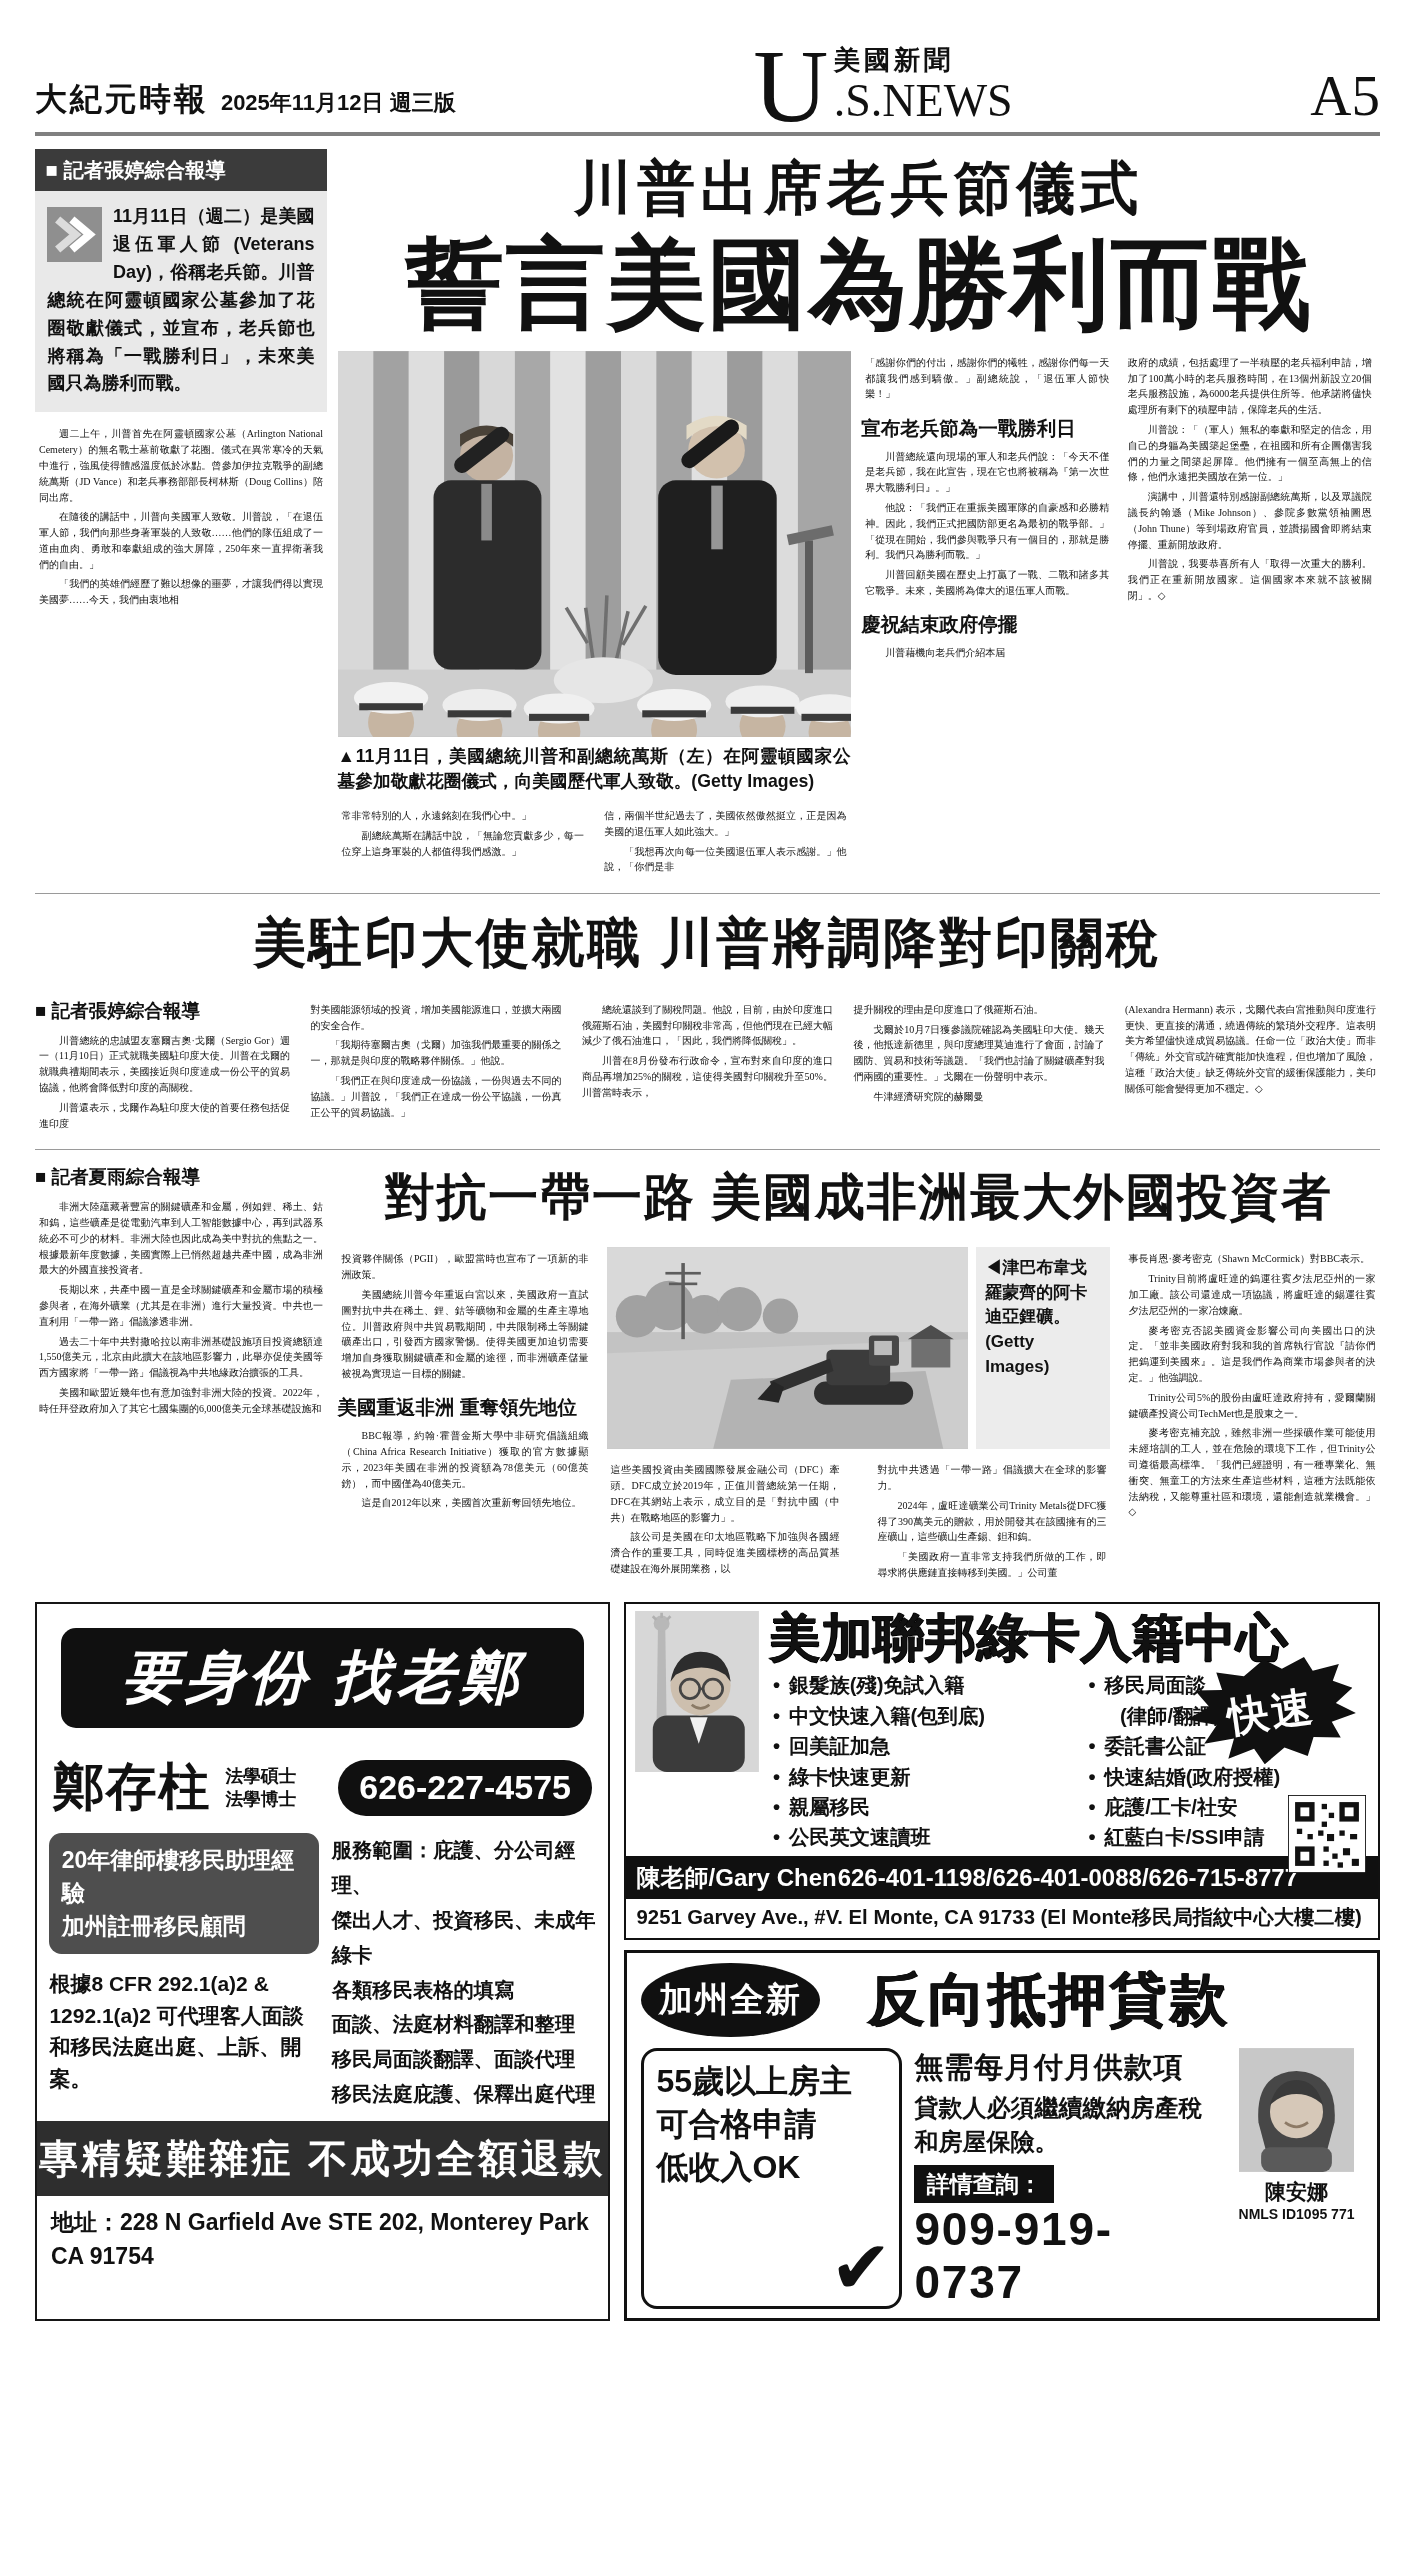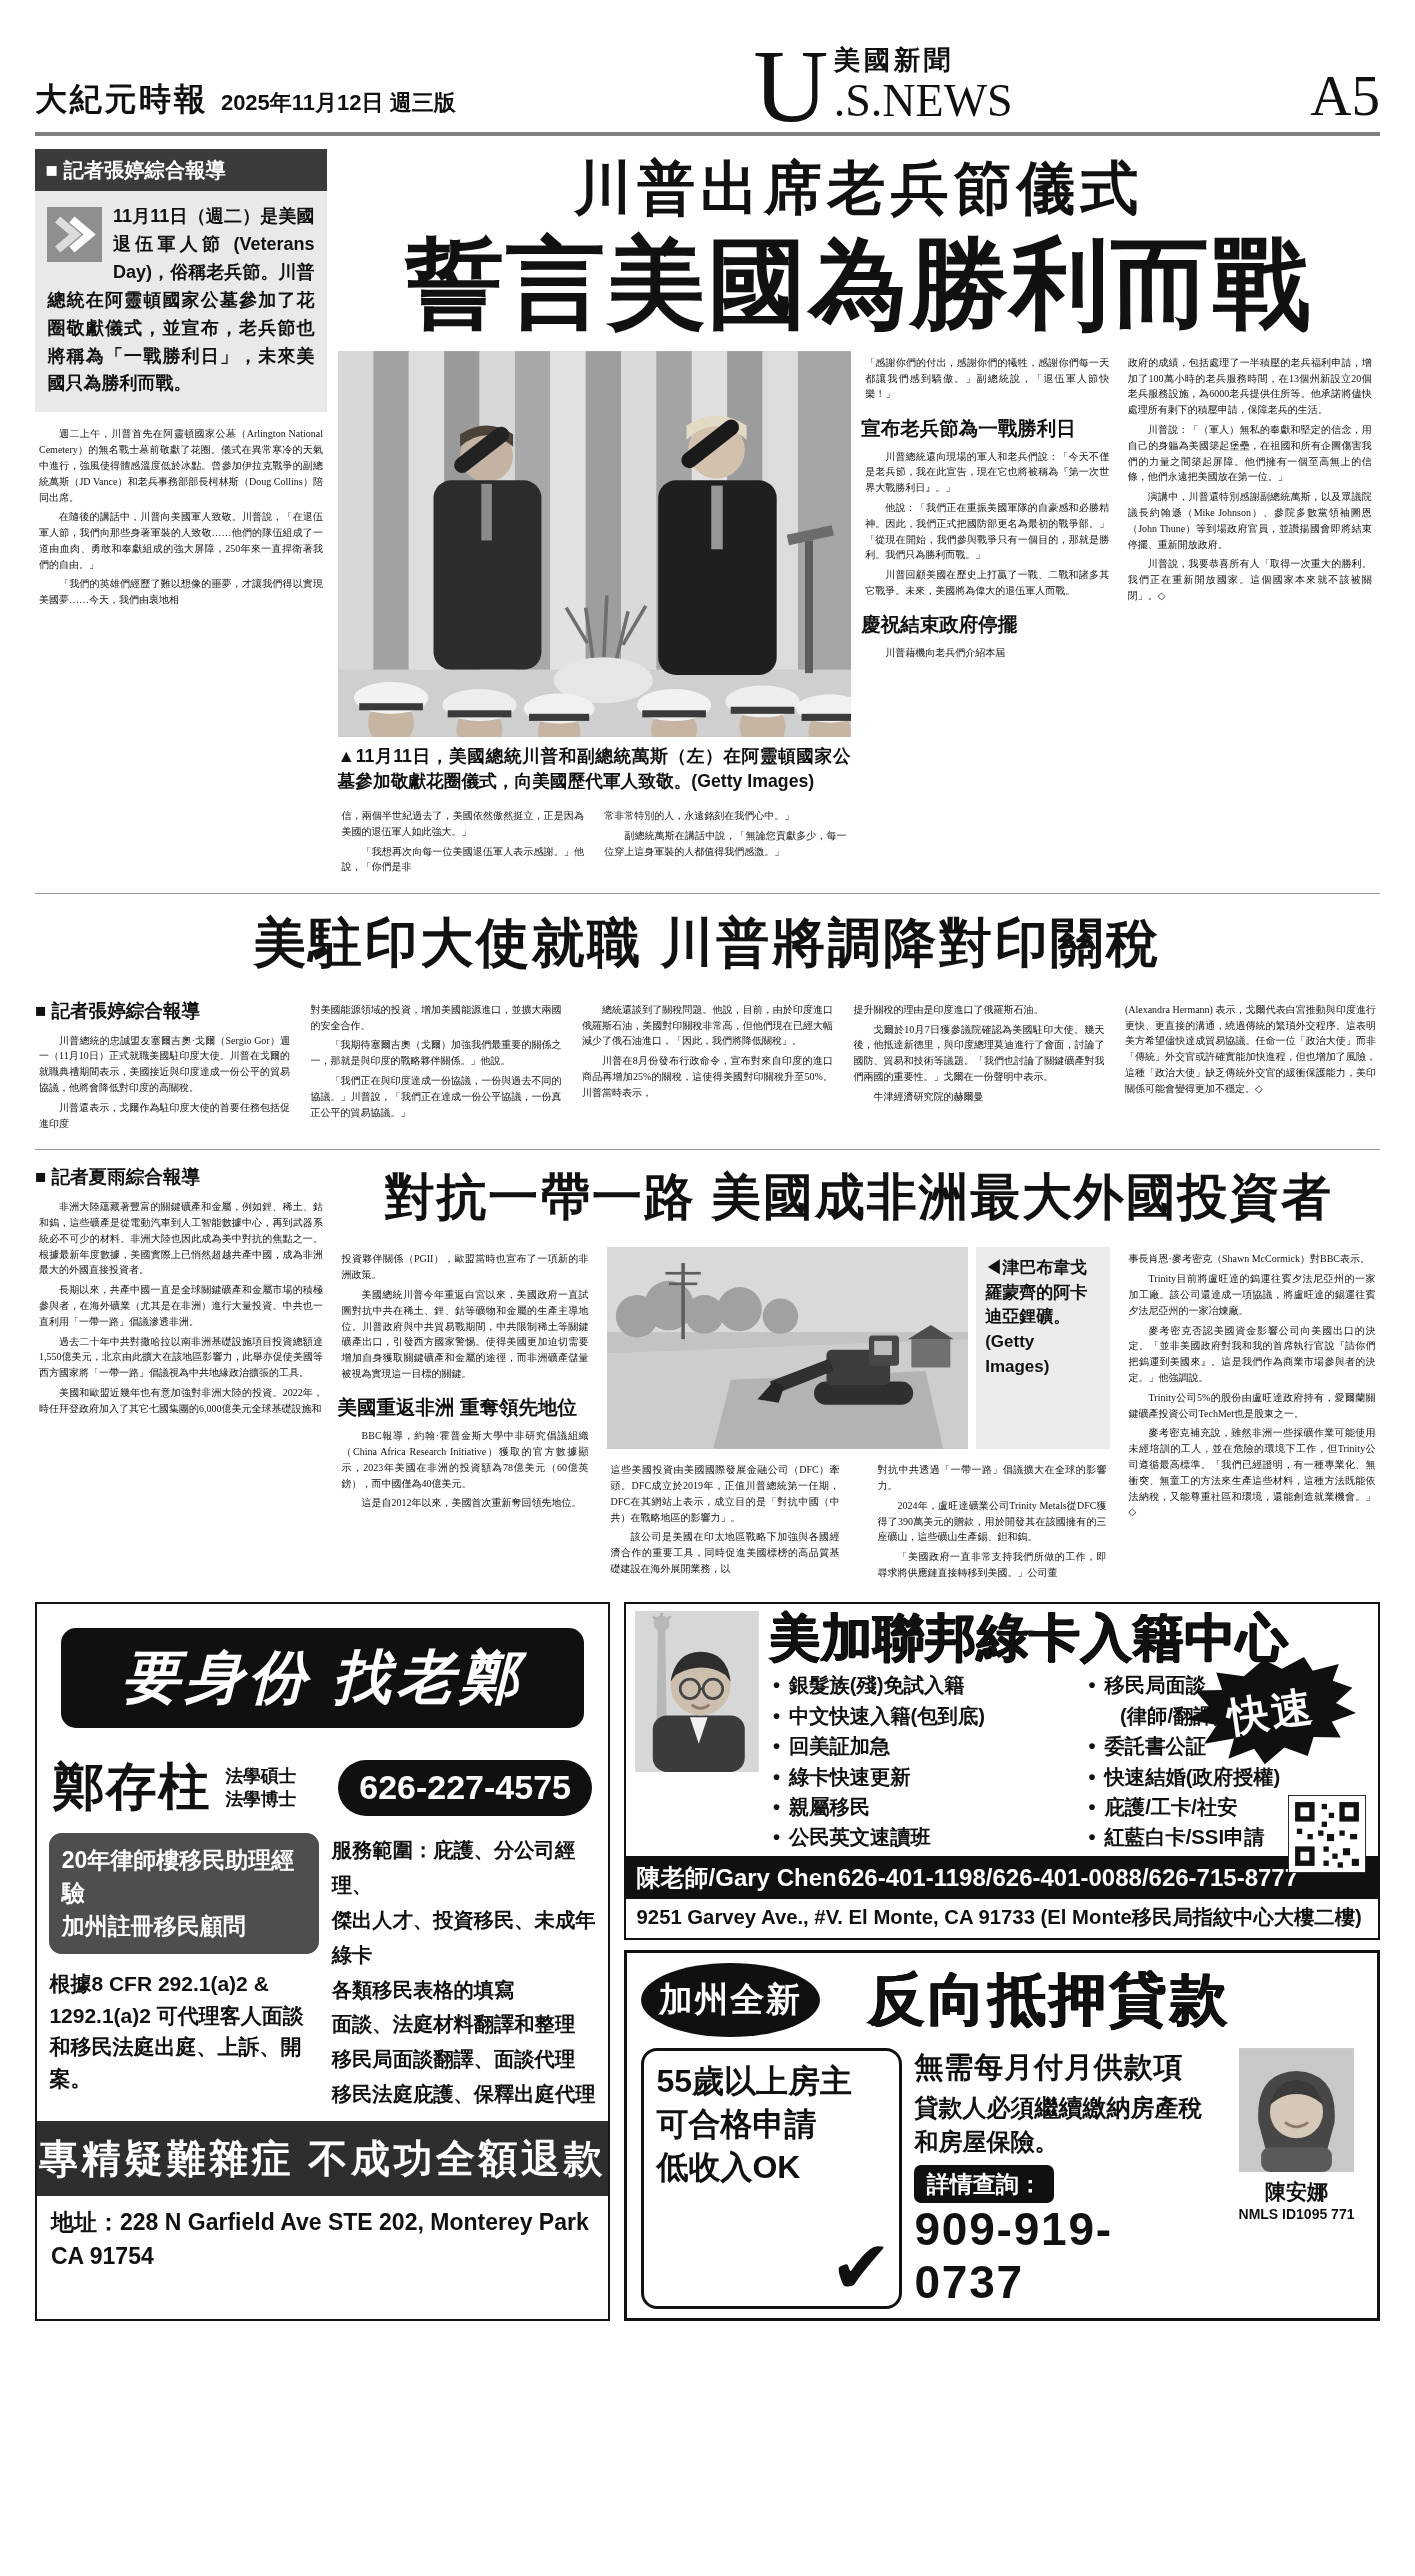--- a/index.html
+++ b/index.html
@@ -98,21 +98,21 @@
   .ad3-badge{background:#101010;color:#fff;border-radius:50%;font-size:34px;font-weight:bold;
              padding:14px 17.7px;letter-spacing:1.8px;white-space:nowrap;}
   .ad3-title{font-size:57px;font-weight:bold;letter-spacing:3.5px;text-shadow:0.9px 0 #000,-0.9px 0 #000;margin-left:32px;}
   .ad3-body{display:grid;grid-template-columns:261px 1fr 133px;column-gap:12.4px;padding:5.3px 14px 8.8px;}
   .ad3-box{border:3.5px solid #111;border-radius:16px;padding:8.8px 12.4px;font-size:32px;font-weight:bold;
            line-height:1.35;position:relative;}
   .check-icon{position:absolute;right:7px;bottom:1.8px;font-size:74px;line-height:1;
               font-family:"DejaVu Sans",sans-serif;}
   .ad3-m1{font-size:29px;font-weight:bold;letter-spacing:0.9px;}
   .ad3-m2{font-size:24px;font-weight:bold;line-height:1.4;margin:3.5px 0 7px;}
-  .ad3-inq{display:inline-block;background:#101010;color:#fff;font-size:23px;font-weight:bold;padding:3.5px 12.4px;border-radius:7px;}
+  .ad3-inq{display:inline-block;background:#101010;color:#fff;font-size:23px;font-weight:bold;padding:3.5px 12.4px;}
   .ad3-phone{font-size:46px;font-weight:bold;letter-spacing:1.8px;line-height:1.15;}
   .ad3-agent{text-align:center;font-weight:bold;}
   .ad3-agent-name{font-size:21px;margin-top:3.5px;}
   .ad3-nmls{font-size:14px;}
 </style>
 </head>
 <body>
 
 <div class="page">
 
@@ -223,26 +223,26 @@
                   <rect x="444" y="402" width="72" height="8" fill="#3a3a3a"></rect>
                 <circle cx="556" cy="430" r="24" fill="#c6b5a2"></circle>
                   <ellipse cx="556" cy="404" rx="38" ry="16" fill="#f0f0f0"></ellipse>
                   <rect x="524" y="410" width="64" height="8" fill="#3a3a3a"></rect>
               </g>
             </svg>
           </div>
           <div class="photo-caption">▲11月11日，美國總統川普和副總統萬斯（左）在阿靈頓國家公墓參加敬獻花圈儀式，向美國歷代軍人致敬。(Getty Images)</div>
           <div class="twocol">
             <div>
+              <p class="cont">常非常特別的人，永遠銘刻在我們心中。」</p>
+              <p>副總統萬斯在講話中說，「無論您貢獻多少，每一位穿上這身軍裝的人都值得我們感激。」</p>
+            </div>
+            <div>
               <p class="cont">信，兩個半世紀過去了，美國依然傲然挺立，正是因為美國的退伍軍人如此強大。」</p>
               <p>「我想再次向每一位美國退伍軍人表示感謝。」他說，「你們是非</p>
-            </div>
-            <div>
-              <p class="cont">常非常特別的人，永遠銘刻在我們心中。」</p>
-              <p>副總統萬斯在講話中說，「無論您貢獻多少，每一位穿上這身軍裝的人都值得我們感激。」</p>
             </div>
           </div>
         </div>
         <div>
           <p class="cont">「感謝你們的付出，感謝你們的犧牲，感謝你們每一天都讓我們感到驕傲。」副總統說，「退伍軍人節快樂！」</p>
           <h3 class="subhead">宣布老兵節為一戰勝利日</h3>
           <p>川普總統還向現場的軍人和老兵們說：「今天不僅是老兵節，我在此宣告，現在它也將被稱為『第一次世界大戰勝利日』。」</p>
           <p>他說：「我們正在重振美國軍隊的自豪感和必勝精神。因此，我們正式把國防部更名為最初的戰爭部。」「從現在開始，我們參與戰爭只有一個目的，那就是勝利。我們只為勝利而戰。」</p>
           <p>川普回顧美國在歷史上打贏了一戰、二戰和諸多其它戰爭。未來，美國將為偉大的退伍軍人而戰。</p>
           <h3 class="subhead">慶祝結束政府停擺</h3>

